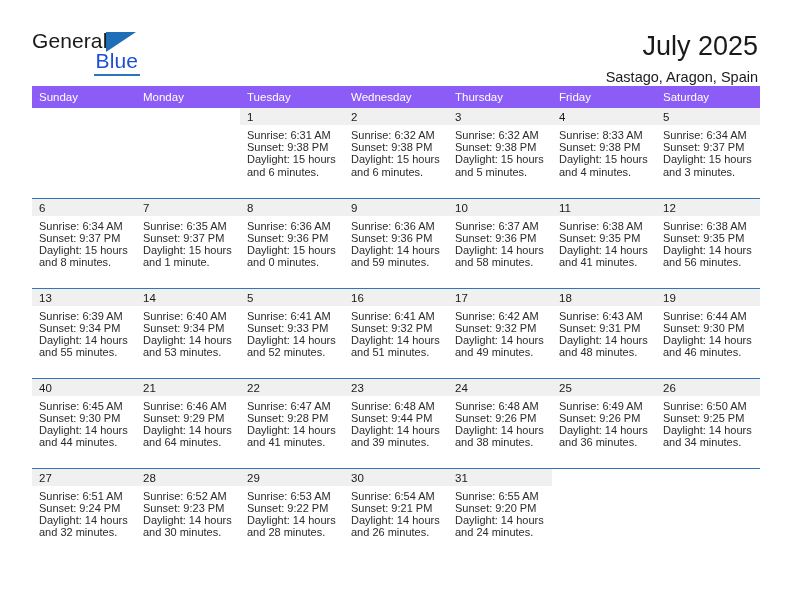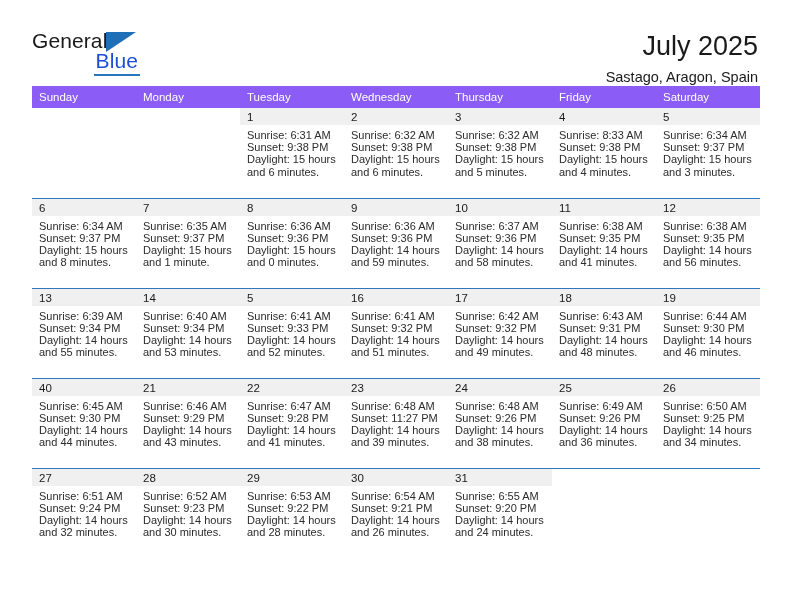--- a/index.html
+++ b/index.html
@@ -332,37 +332,37 @@
                 <div>Daylight: 14 hours</div>
                 <div>and 44 minutes.</div>
               </div>
             </td>
             <td class="day-cell">
               <div class="daynum">21</div>
               <div class="cell-body">
                 <div>Sunrise: 6:46 AM</div>
                 <div>Sunset: 9:29 PM</div>
                 <div>Daylight: 14 hours</div>
-                <div>and 43 minutes.</div>
+                <div>and 64 minutes.</div>
               </div>
             </td>
             <td class="day-cell">
               <div class="daynum">22</div>
               <div class="cell-body">
                 <div>Sunrise: 6:47 AM</div>
                 <div>Sunset: 9:28 PM</div>
                 <div>Daylight: 14 hours</div>
                 <div>and 41 minutes.</div>
               </div>
             </td>
             <td class="day-cell">
               <div class="daynum">23</div>
               <div class="cell-body">
                 <div>Sunrise: 6:48 AM</div>
-                <div>Sunset: 11:27 PM</div>
+                <div>Sunset: 9:44 PM</div>
                 <div>Daylight: 14 hours</div>
                 <div>and 39 minutes.</div>
               </div>
             </td>
             <td class="day-cell">
               <div class="daynum">24</div>
               <div class="cell-body">
                 <div>Sunrise: 6:48 AM</div>
                 <div>Sunset: 9:26 PM</div>
                 <div>Daylight: 14 hours</div>

